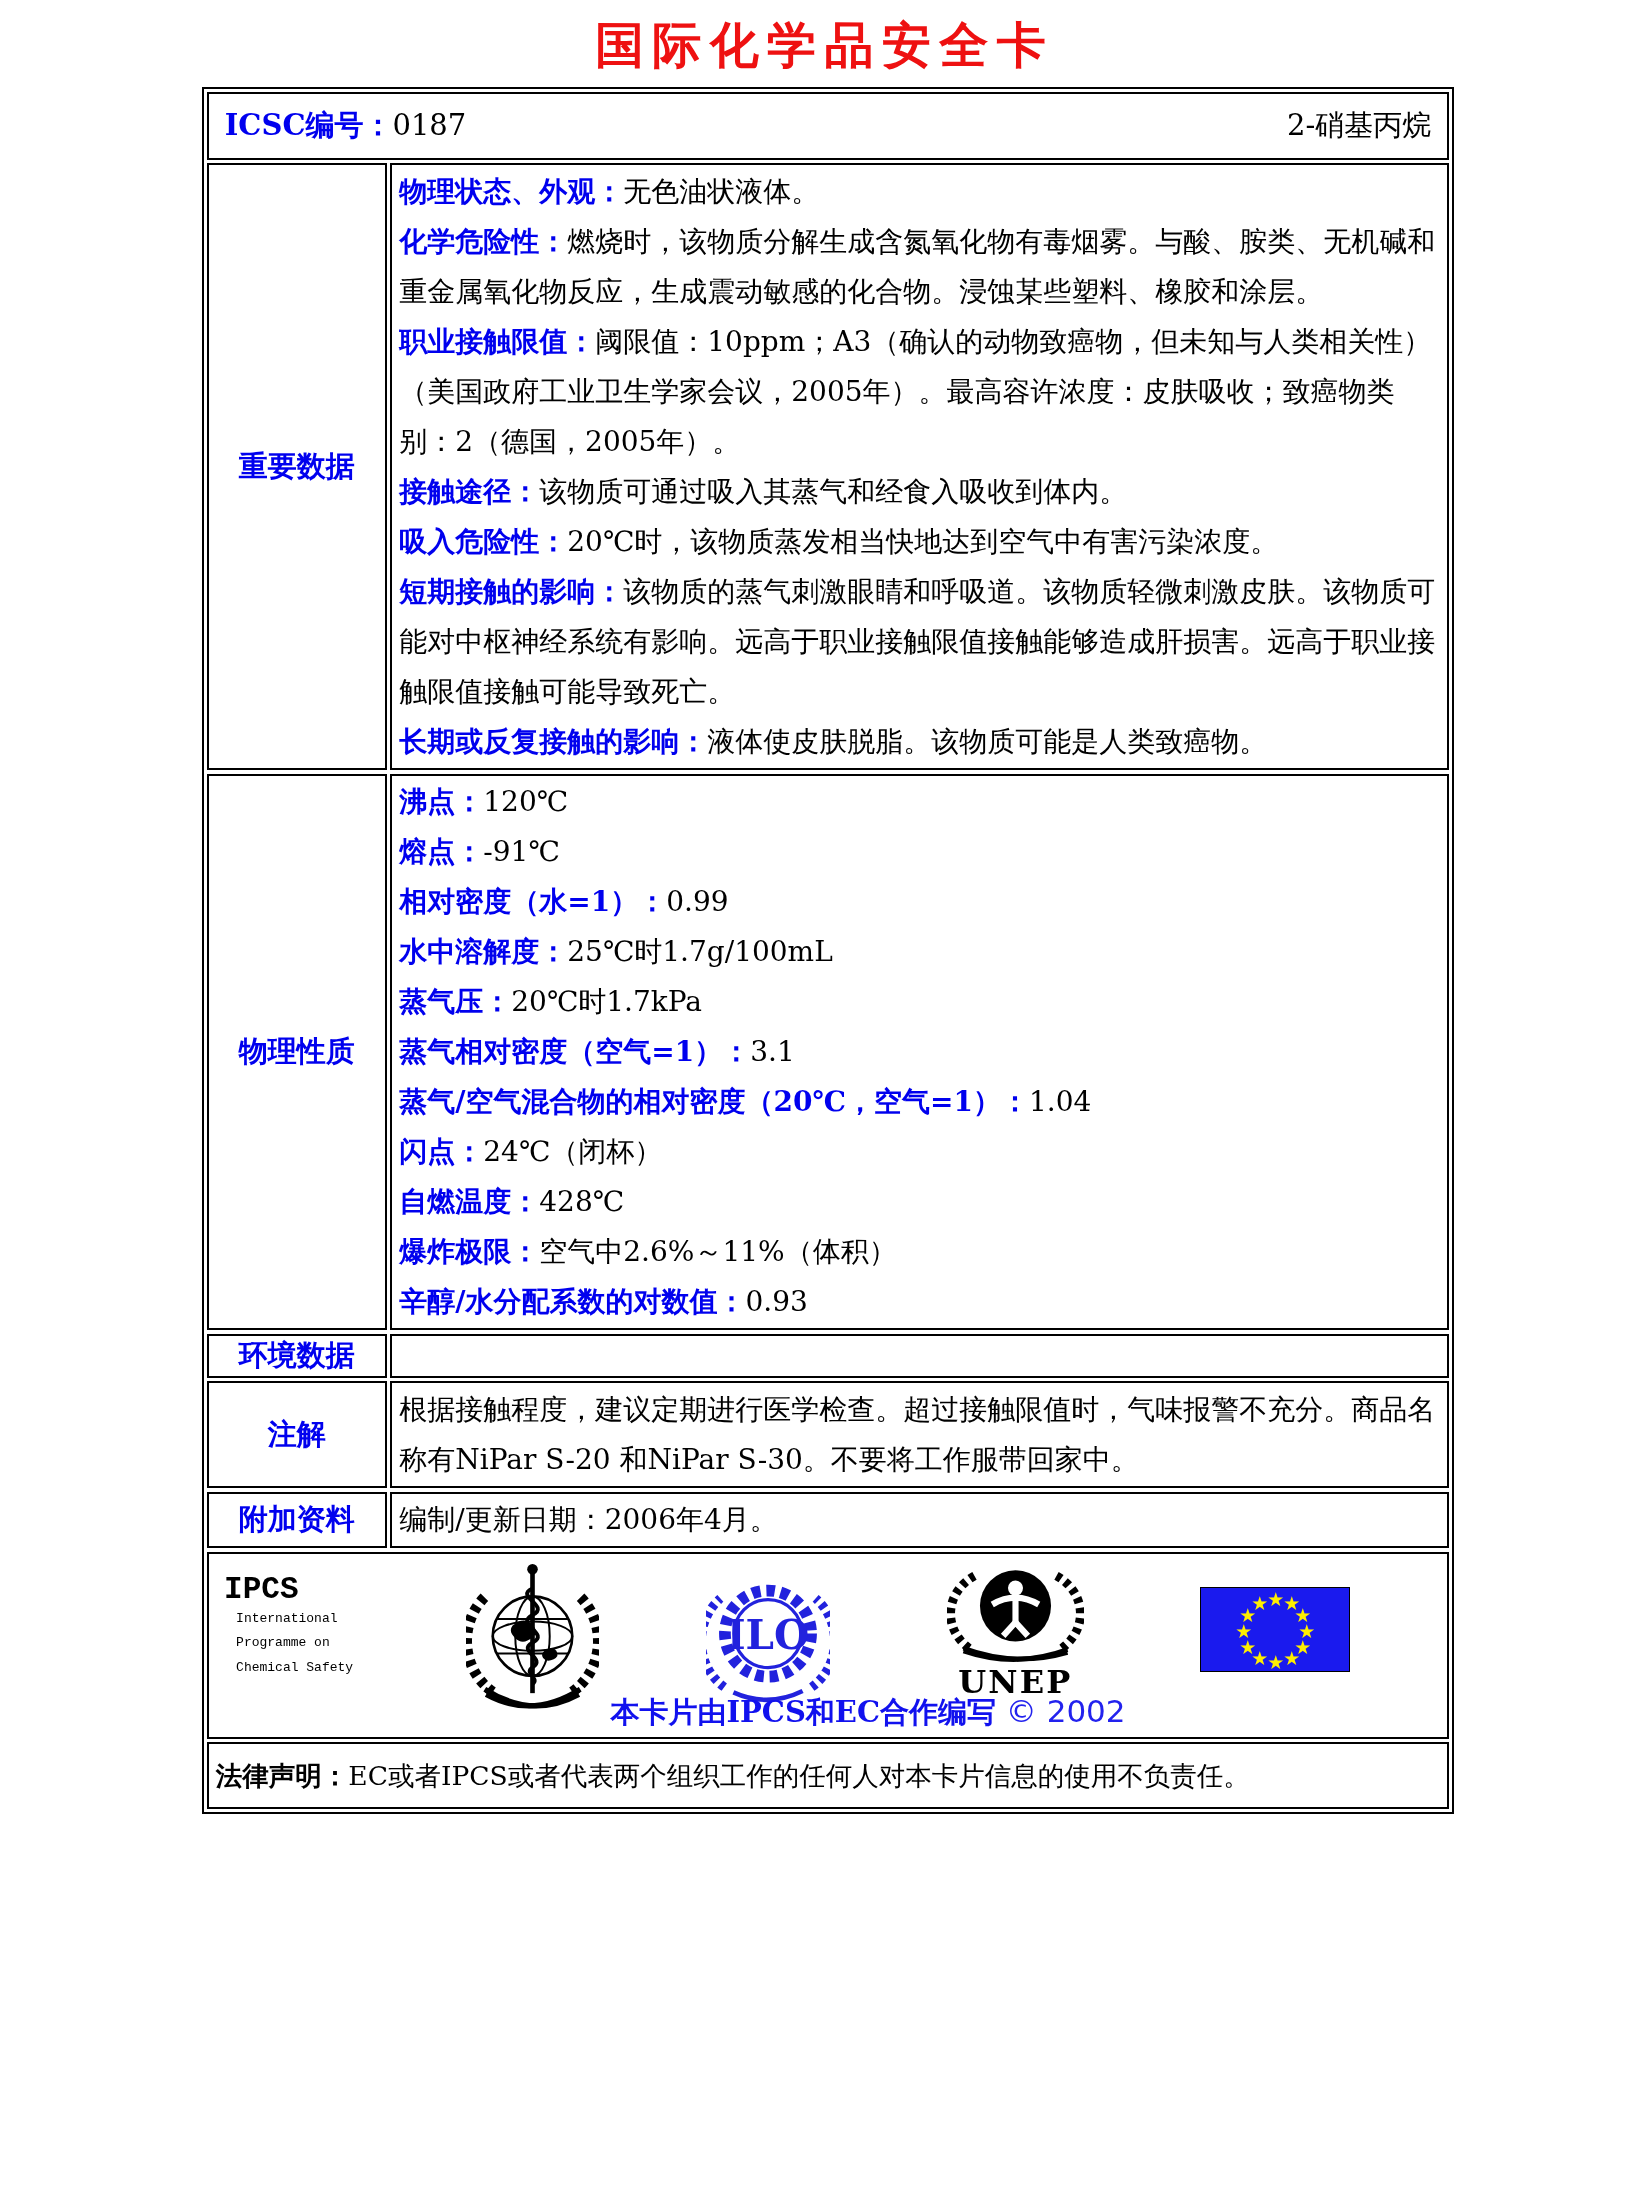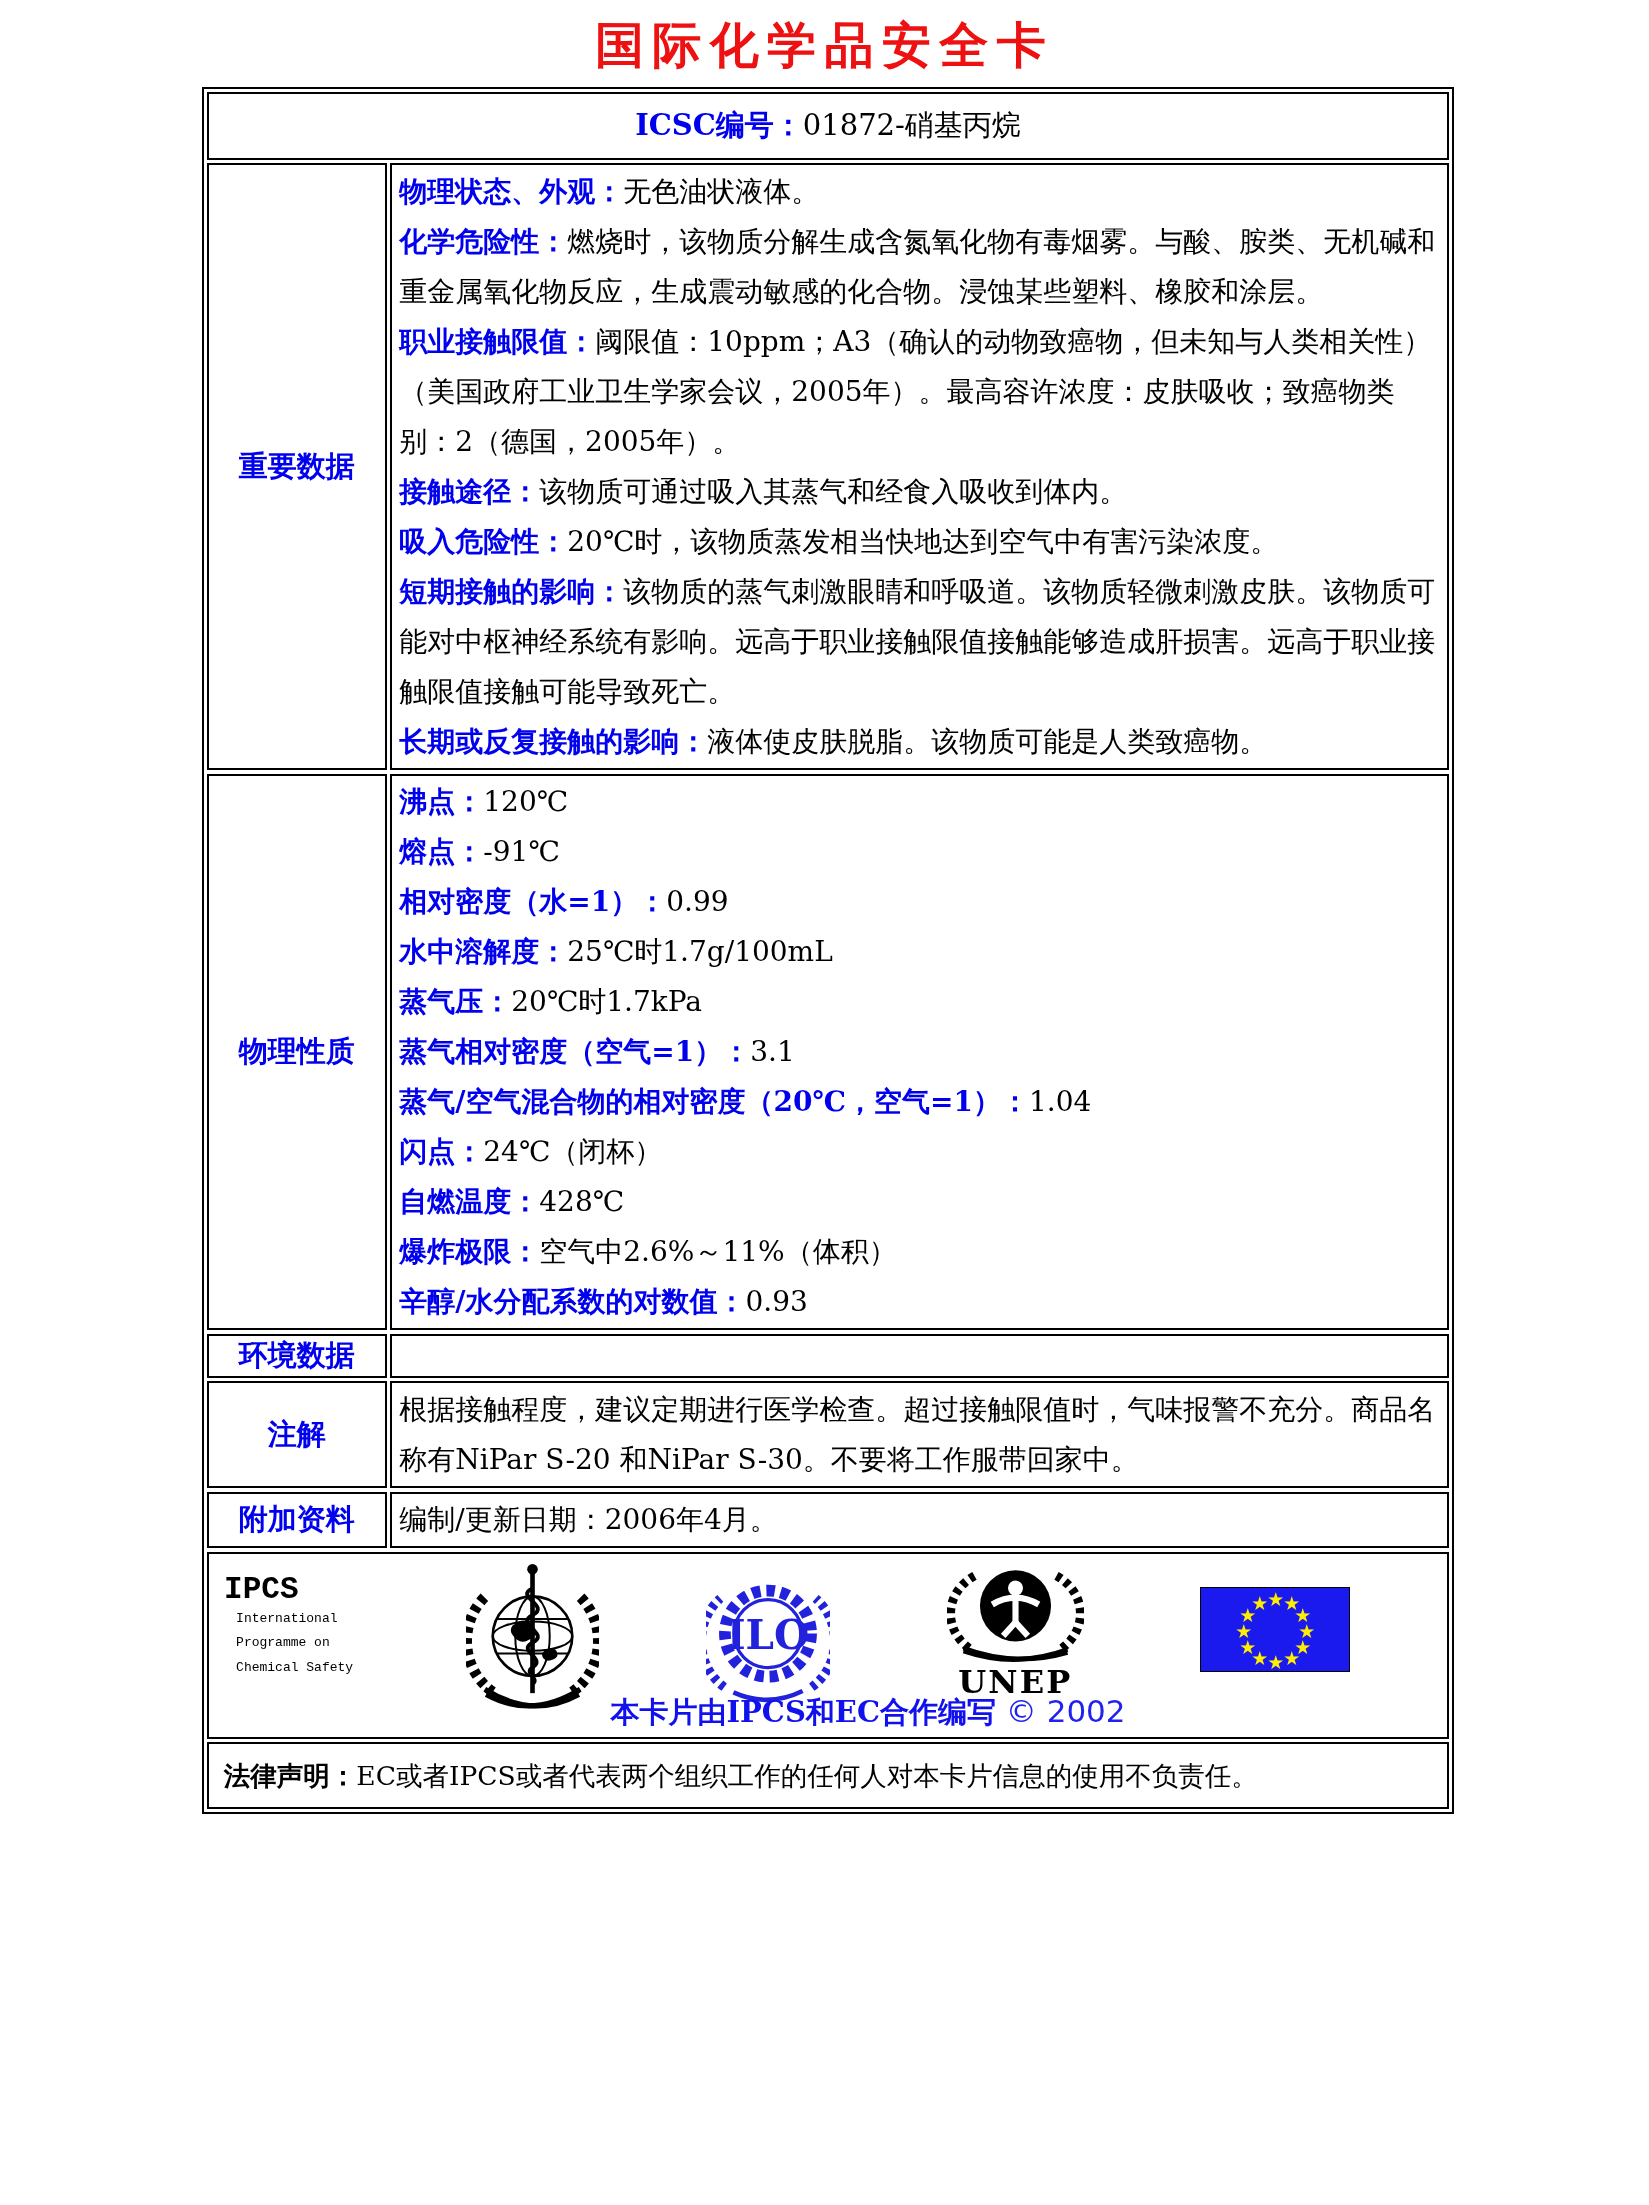--- a/index.html
+++ b/index.html
@@ -21,22 +21,22 @@
   .row { display:flex; gap:3.5px; }
   .cell { border:2.1px solid #000; box-sizing:border-box; background:#fff; }
   .label-cell {
     flex:0 0 180px; display:flex; align-items:center; justify-content:center;
     color:#0000ee; font-weight:bold; font-size:29px; text-align:center;
   }
   .content-cell { flex:1; padding:1.4px 7px; font-size:28px; line-height:50px; }
   .full-cell { flex:1; }
   .blue-label { color:#0000ee; font-weight:bold; }
   .hdr-cell {
-    flex:1; display:flex; justify-content:center; align-items:center;
-    height:68px; padding:0 4px; font-size:29px;
+    flex:1; display:flex; justify-content:space-between; align-items:center;
+    height:68px; padding:0 16px; font-size:29px;
   }
   .para { margin:0; }
   .empty-cell { min-height:39px; }
   .logos-cell { position:relative; height:187px; }
   .ipcs-block {
     position:absolute; left:15.3px; top:18px;
     font-family:Liberation Mono, monospace; color:#000;
   }
   .ipcs-acronym { font-size:31px; font-weight:bold; line-height:35px; }
   .ipcs-line { font-size:13px; line-height:24.4px;margin-left:12px; }
@@ -60,21 +60,21 @@
     text-align:center; color:#1111ee; font-weight:bold; font-size:29px;padding-left:40px;
   }
   .footer-caption .copyright {
     font-family:"DejaVu Sans", sans-serif; font-weight:normal; font-size:31px;
     color:#2222ee; margin-left:9.8px;
   }
   .legal-cell {
     flex:1; display:flex; align-items:center; height:67px;
     padding:0 7px; font-size:26.5px;
   }
-  .legal-label { font-weight:bold; font-family:"DejaVu Sans", sans-serif; white-space:nowrap;margin-left:8px; }
+  .legal-label { font-weight:bold; font-family:"DejaVu Sans", sans-serif; white-space:nowrap; }
 </style>
 </head>
 <body>
 
 <div class="page">
 
   <div class="doc-title">国际化学品安全卡</div>
 
   <div class="card">
 

